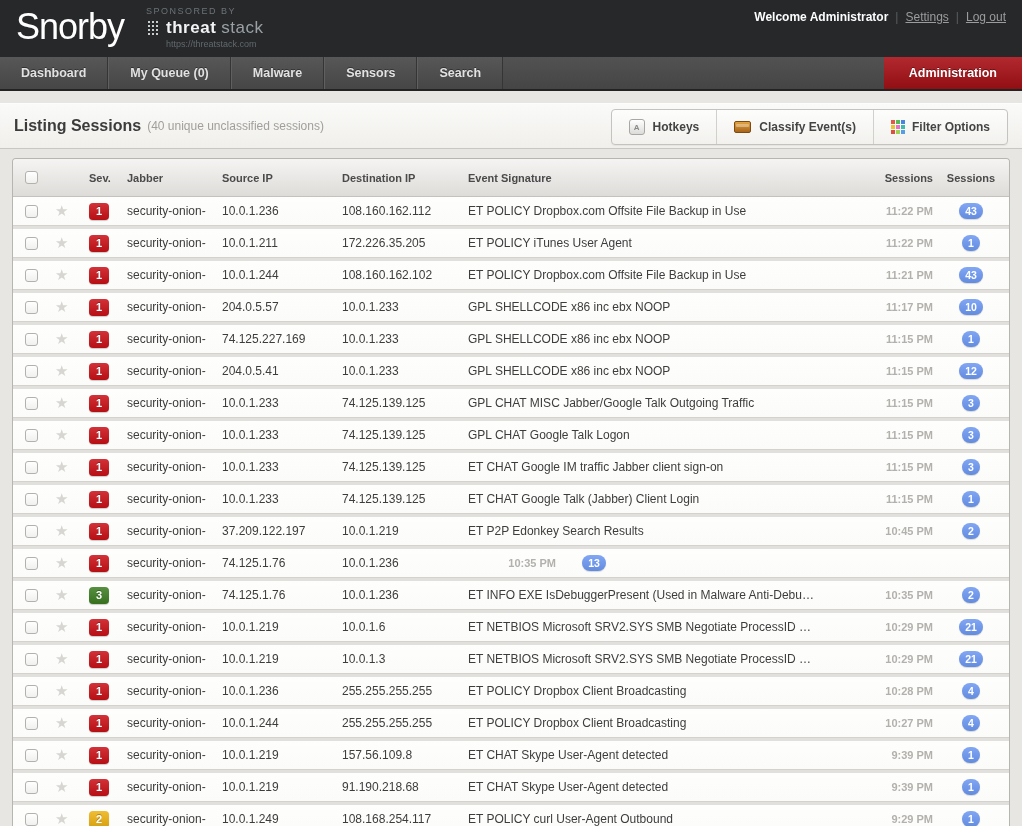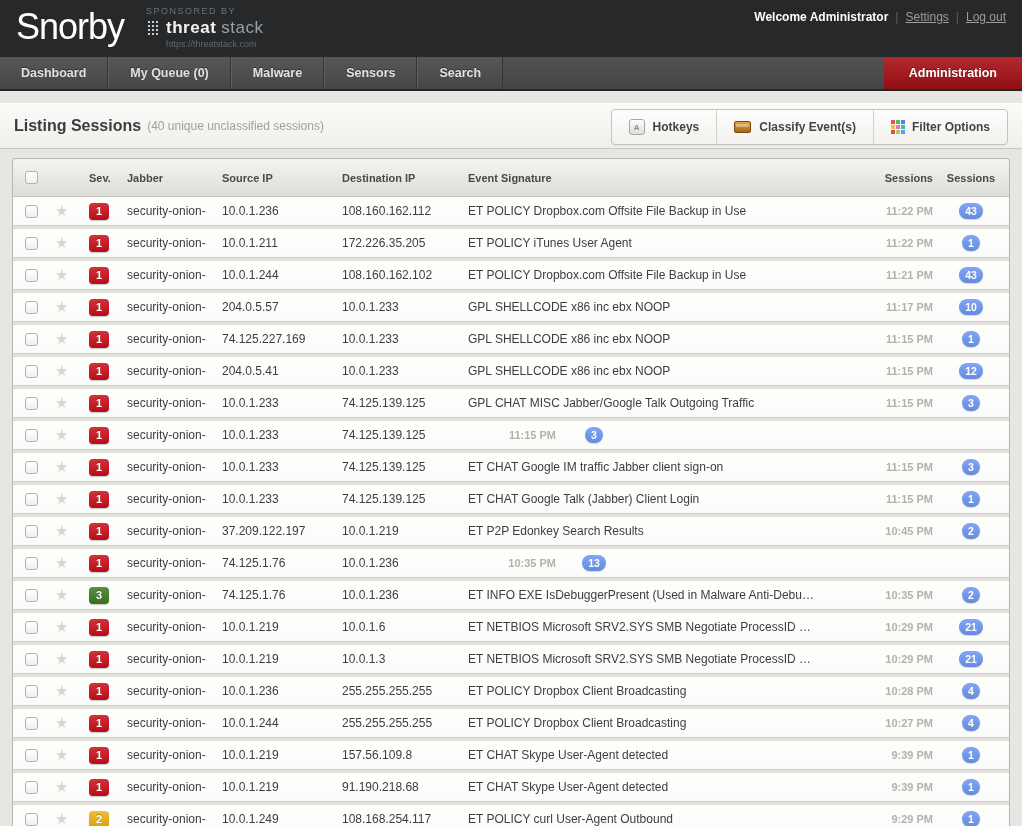--- a/index.html
+++ b/index.html
@@ -311,20 +311,21 @@
     <span class="c-sess"><span class="sessions-badge">3</span></span>
   </div>
 
   <div class="row">
     <span class="c-cb"><span class="checkbox"></span></span>
     <span class="c-star"><span class="star">★</span></span>
     <span class="c-sev"><span class="sev-badge sev-red">1</span></span>
     <span class="c-sensor">security-onion-</span>
     <span class="c-src">10.0.1.233</span>
     <span class="c-dst">74.125.139.125</span>
+    <span class="c-sig">GPL CHAT Google Talk Logon</span>
     <span class="c-time">11:15 PM</span>
     <span class="c-sess"><span class="sessions-badge">3</span></span>
   </div>
 
   <div class="row">
     <span class="c-cb"><span class="checkbox"></span></span>
     <span class="c-star"><span class="star">★</span></span>
     <span class="c-sev"><span class="sev-badge sev-red">1</span></span>
     <span class="c-sensor">security-onion-</span>
     <span class="c-src">10.0.1.233</span>

